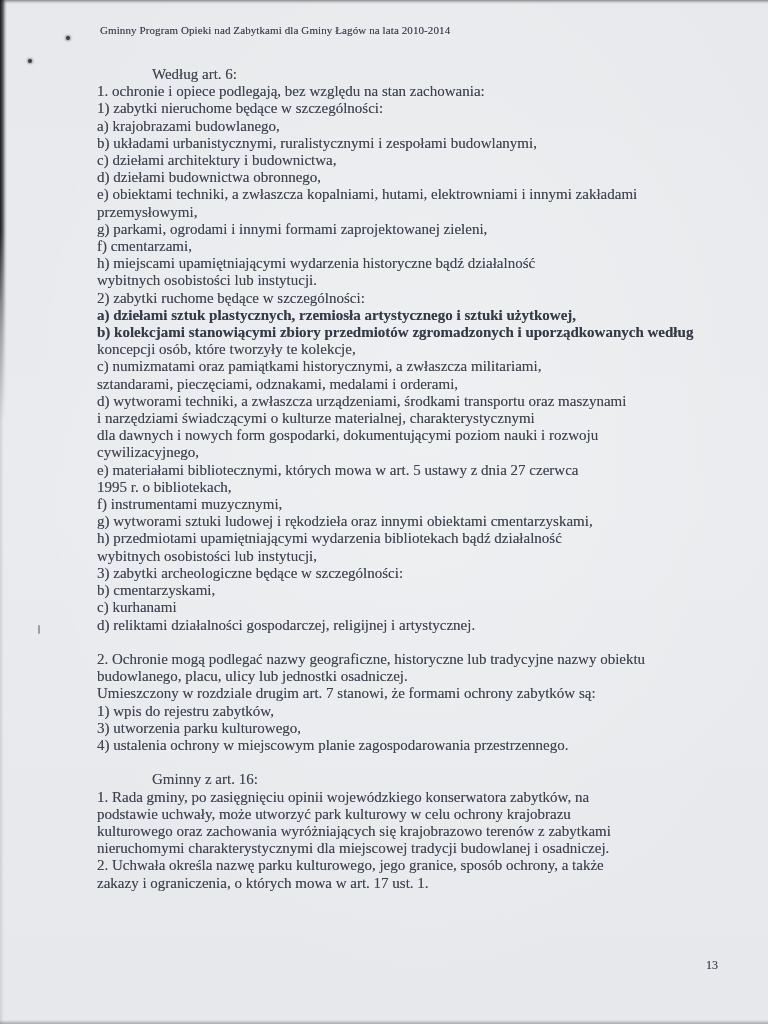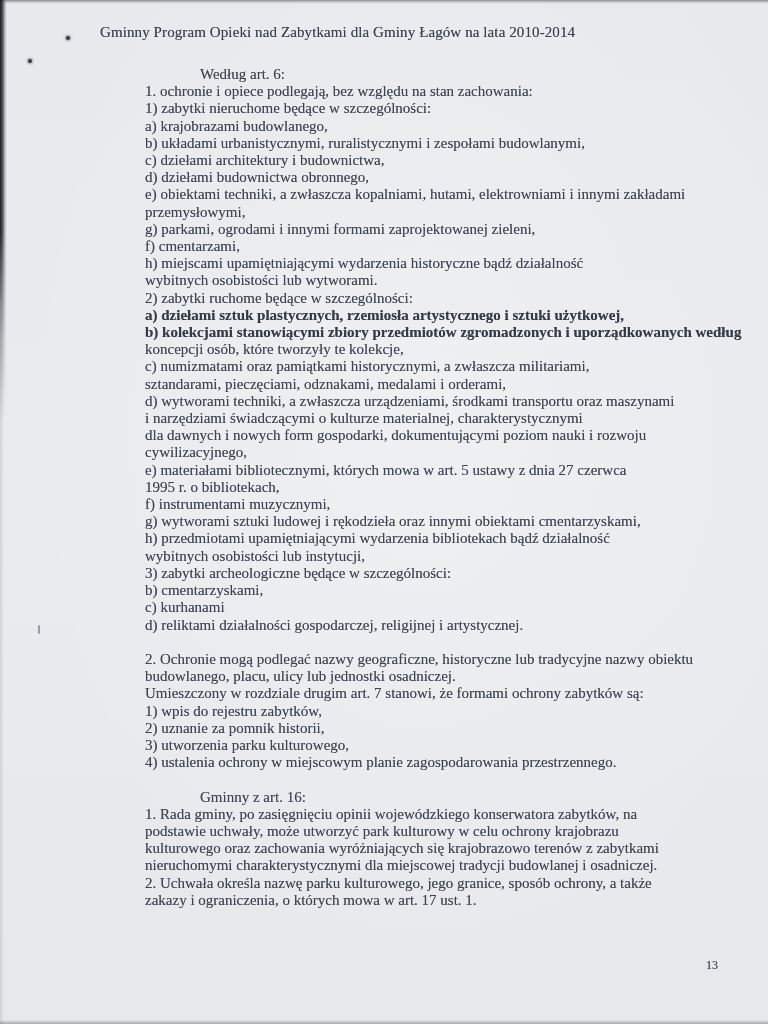--- a/index.html
+++ b/index.html
@@ -43,35 +43,35 @@
     background: linear-gradient(90deg, rgba(150,152,160,0.30), rgba(0,0,0,0));
   }
   .speck { position: absolute; border-radius: 50%; background: #3a3d46; }
   .speck-1 { left: 66px; top: 36px; width: 4px; height: 4px; box-shadow: 0 0 2px 1px rgba(90,92,100,0.5); }
   .speck-2 { left: 28px; top: 59px; width: 4px; height: 4px; box-shadow: 0 0 2px 1px rgba(90,92,100,0.5); }
   .speck-3 { left: 38px; top: 625px; width: 2px; height: 9px; border-radius: 1px; background: rgba(90,94,104,0.55); }
 
   .header-line {
     position: absolute;
     left: 100px; top: 24px;
-    font-size: 15px;
+    font-size: 11px;
     letter-spacing: 0.1px;
     color: #3a4150;
     text-shadow: 0 0 0.5px rgba(58,65,80,0.55);
     white-space: nowrap;
   }
   .doc-body {
     position: absolute;
     left: 97px; top: 66px;
     width: 620px;
     font-size: 15px;
     line-height: 17.2px;
     text-shadow: 0 0 0.5px rgba(61,67,80,0.5);
   }
-  .line { white-space: nowrap; margin-left: 48px; }
+  .line { white-space: nowrap; }
   .line.indent { padding-left: 55px; }
   .line.bold { font-weight: bold; color: #343a47; }
   .line.blank { height: 17.2px; }
 
   .page-number {
     position: absolute;
     left: 706px; top: 958px;
     font-size: 12px;
     color: #3d4350;
     text-shadow: 0 0 0.5px rgba(61,67,80,0.5);
@@ -98,21 +98,21 @@
       <div class="line">1) zabytki nieruchome będące w szczególności:</div>
       <div class="line">a) krajobrazami budowlanego,</div>
       <div class="line">b) układami urbanistycznymi, ruralistycznymi i zespołami budowlanymi,</div>
       <div class="line">c) dziełami architektury i budownictwa,</div>
       <div class="line">d) dziełami budownictwa obronnego,</div>
       <div class="line">e) obiektami techniki, a zwłaszcza kopalniami, hutami, elektrowniami i innymi zakładami</div>
       <div class="line">przemysłowymi,</div>
       <div class="line">g) parkami, ogrodami i innymi formami zaprojektowanej zieleni,</div>
       <div class="line">f) cmentarzami,</div>
       <div class="line">h) miejscami upamiętniającymi wydarzenia historyczne bądź działalność</div>
-      <div class="line">wybitnych osobistości lub wytworami.</div>
+      <div class="line">wybitnych osobistości lub instytucji.</div>
       <div class="line">2) zabytki ruchome będące w szczególności:</div>
       <div class="line bold">a) dziełami sztuk plastycznych, rzemiosła artystycznego i sztuki użytkowej,</div>
       <div class="line bold">b) kolekcjami stanowiącymi zbiory przedmiotów zgromadzonych i uporządkowanych według</div>
       <div class="line">koncepcji osób, które tworzyły te kolekcje,</div>
       <div class="line">c) numizmatami oraz pamiątkami historycznymi, a zwłaszcza militariami,</div>
       <div class="line">sztandarami, pieczęciami, odznakami, medalami i orderami,</div>
       <div class="line">d) wytworami techniki, a zwłaszcza urządzeniami, środkami transportu oraz maszynami</div>
       <div class="line">i narzędziami świadczącymi o kulturze materialnej, charakterystycznymi</div>
       <div class="line">dla dawnych i nowych form gospodarki, dokumentującymi poziom nauki i rozwoju</div>
       <div class="line">cywilizacyjnego,</div>
@@ -124,21 +124,20 @@
       <div class="line">wybitnych osobistości lub instytucji,</div>
       <div class="line">3) zabytki archeologiczne będące w szczególności:</div>
       <div class="line">b) cmentarzyskami,</div>
       <div class="line">c) kurhanami</div>
       <div class="line">d) reliktami działalności gospodarczej, religijnej i artystycznej.</div>
       <div class="line blank"></div>
       <div class="line">2. Ochronie mogą podlegać nazwy geograficzne, historyczne lub tradycyjne nazwy obiektu</div>
       <div class="line">budowlanego, placu, ulicy lub jednostki osadniczej.</div>
       <div class="line">Umieszczony w rozdziale drugim art. 7 stanowi, że formami ochrony zabytków są:</div>
       <div class="line">1) wpis do rejestru zabytków,</div>
-      <div class="line">2) uznanie za pomnik historii,</div>
       <div class="line">3) utworzenia parku kulturowego,</div>
       <div class="line">4) ustalenia ochrony w miejscowym planie zagospodarowania przestrzennego.</div>
       <div class="line blank"></div>
       <div class="line indent">Gminny z art. 16:</div>
       <div class="line">1. Rada gminy, po zasięgnięciu opinii wojewódzkiego konserwatora zabytków, na</div>
       <div class="line">podstawie uchwały, może utworzyć park kulturowy w celu ochrony krajobrazu</div>
       <div class="line">kulturowego oraz zachowania wyróżniających się krajobrazowo terenów z zabytkami</div>
       <div class="line">nieruchomymi charakterystycznymi dla miejscowej tradycji budowlanej i osadniczej.</div>
       <div class="line">2. Uchwała określa nazwę parku kulturowego, jego granice, sposób ochrony, a także</div>
       <div class="line">zakazy i ograniczenia, o których mowa w art. 17 ust. 1.</div>

